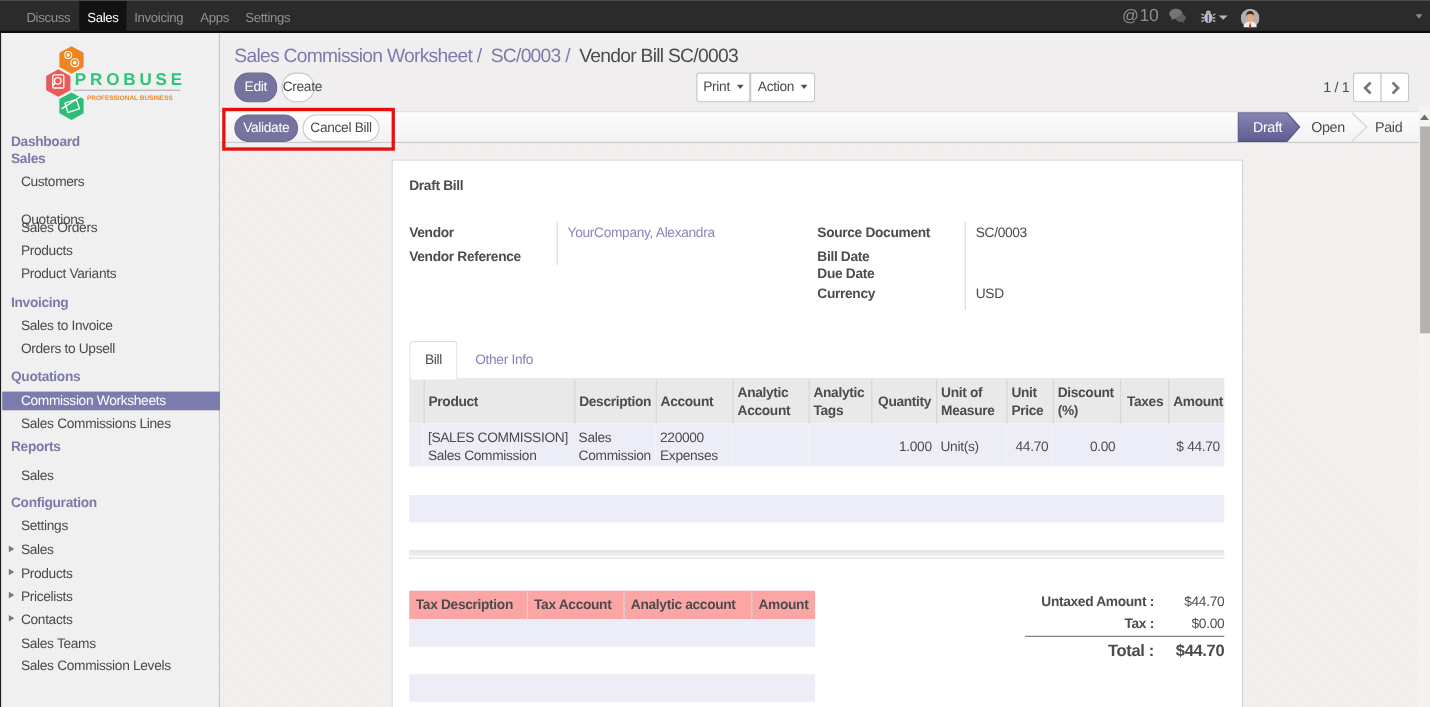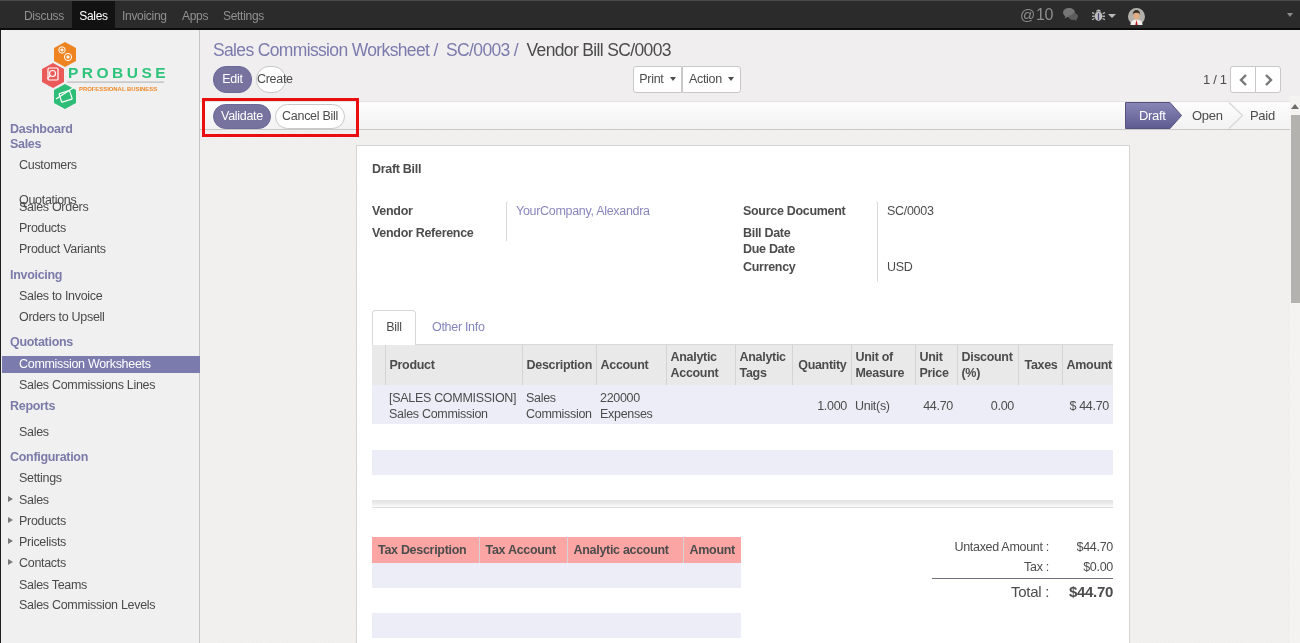--- a/index.html
+++ b/index.html
@@ -77,21 +77,21 @@
 
 
 #ttable { position:absolute; left:15px; top:391px; border-collapse:collapse; table-layout:fixed; width:369px; font-size:12.5px; }
 #ttable th { background:#fca5a5; font-weight:bold; color:#4c4c4c; text-align:left; padding:2px 6px; border-left:1px solid #d4d4d4; }
 #ttable th:first-child { border-left:none; }
 #ttable tr.hd { height:26px; }
 #ttable tr.r1 { height:25px; background:#ededf7; }
 #ttable tr.r2 { height:25px; }
 
 
-.tot-lab { position:absolute; right:80px; font-size:12.5px; font-weight:normal; color:#4c4c4c; white-space:nowrap; }
+.tot-lab { position:absolute; right:80px; font-size:12.5px; font-weight:bold; color:#4c4c4c; white-space:nowrap; }
 .tot-val { position:absolute; right:16px; font-size:12.5px; color:#4c4c4c; white-space:nowrap; }
 #totline { position:absolute; right:16px; top:432px; width:181px; height:1px; background:#707080; }
 
 
 #sbar { position:absolute; left:1290px; top:96px; width:10px; height:547px; background:#f4f3f2; }
 #sbar .thumb { position:absolute; left:0.5px; top:19px; width:9px; height:188px; background:#b4b2af; }
 #sbar .up { position:absolute; left:1px; top:8px; width:0; height:0; border-bottom:5px solid #6e6c69; border-left:4px solid transparent; border-right:4px solid transparent; }
 </style>
 </head>
 <body>

